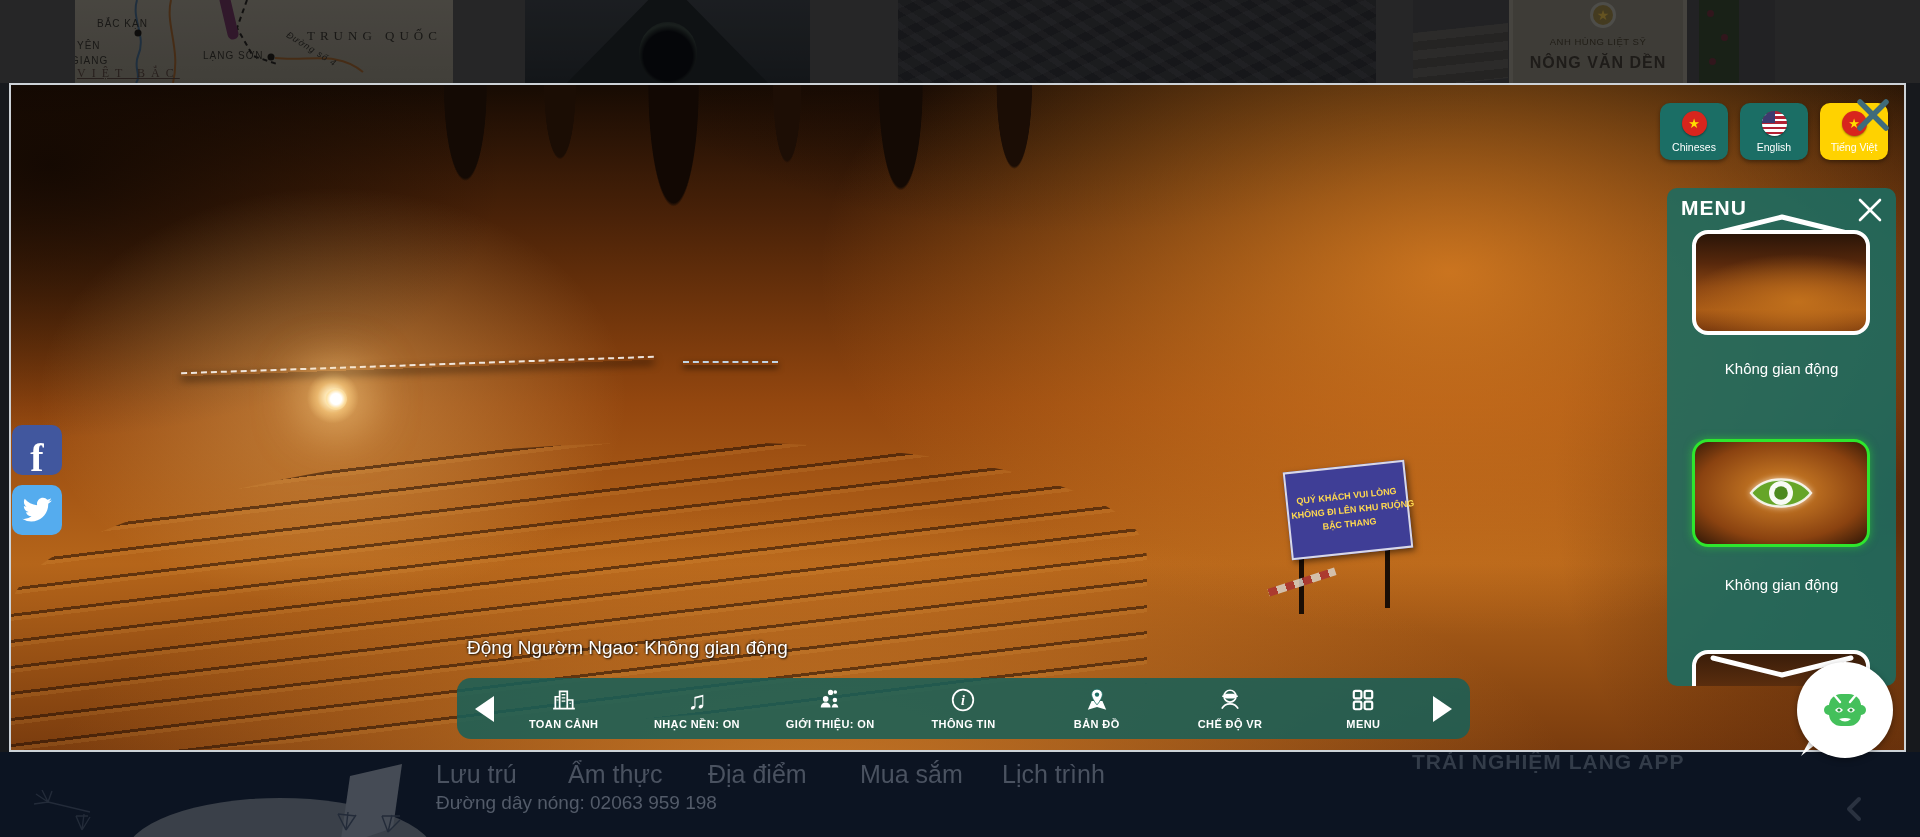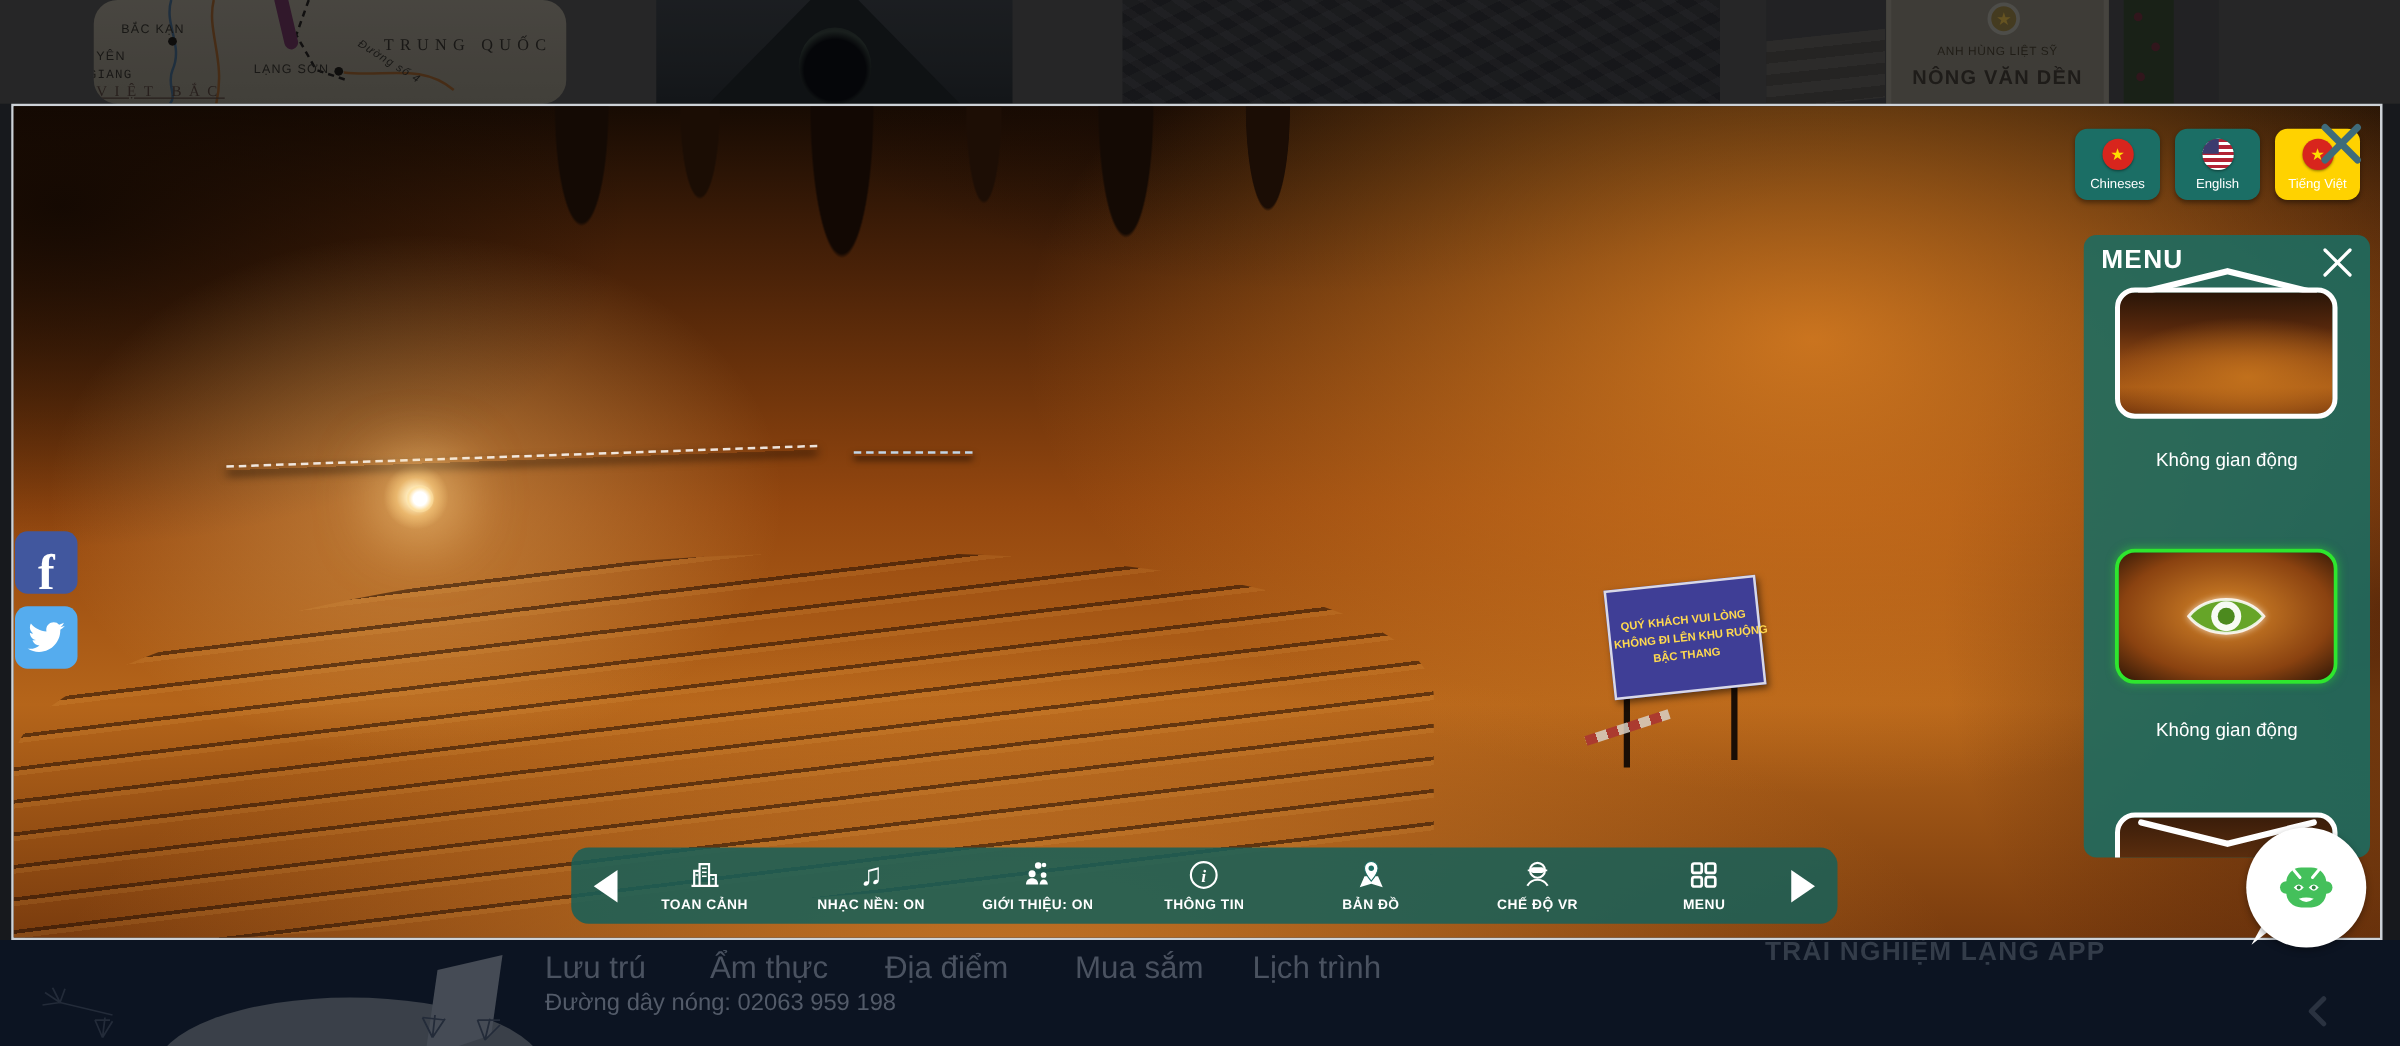--- a/index.html
+++ b/index.html
@@ -3,21 +3,21 @@
 <meta charset="utf-8">
 <style>
   * { box-sizing: border-box; margin: 0; padding: 0; }
   html,body { width:1920px; height:837px; overflow:hidden; background:#15171b;
     font-family:"Liberation Sans", sans-serif; }
 
   
   .top-strip { position:absolute; left:0; top:0; width:1920px; height:83px; background:#474747; }
   .top-strip::after { content:""; position:absolute; inset:0; background:rgba(8,8,10,0.52); pointer-events:none; }
   .tile { position:absolute; top:0; height:83px; overflow:hidden; }
-  .tile-map { left:75px; width:378px; background:linear-gradient(180deg,#8f8a7c,#817c6e); color:#2c2a24;border-radius:19px; }
+  .tile-map { left:75px; width:378px; background:linear-gradient(180deg,#8f8a7c,#817c6e); color:#2c2a24; }
   .map-label { position:absolute; font-size:10px; letter-spacing:1px; color:#2c2a24; white-space:nowrap; }
   .map-label.big { font-size:12px; letter-spacing:6px; color:#4a3a32; font-family:"Liberation Serif",serif; }
   .map-label.cn { font-size:13px; letter-spacing:5px; font-family:"Liberation Serif",serif; }
   .map-label.rot { transform:rotate(32deg); font-style:italic; font-size:9px; }
   .tile-mountain { left:525px; width:285px; background:linear-gradient(180deg,#31373c 0%,#272c30 70%,#20262a 100%); }
   .mountain-shape { position:absolute; left:8%; top:0; width:84%; height:100%;
     clip-path:polygon(8% 100%,42% 0,58% 0,92% 100%); background:#181e20; }
   .mountain-hole { position:absolute; left:40%; top:26%; width:58px; height:62px; border-radius:50%;
     background:radial-gradient(circle at 50% 55%, #04060a 0 55%, #2e3a34 70%, #141a1c 100%); }
   .tile-relief { left:898px; width:478px; background:#303236;
@@ -162,21 +162,21 @@
       <path d="M62 0 C56 20 72 36 63 56 C58 68 67 76 61 83" stroke="#3a5a78" fill="none" stroke-width="2"></path>
       <path d="M96 0 C90 25 106 48 98 83" stroke="#8a5524" fill="none" stroke-width="2"></path>
       <path d="M200 58 C232 62 262 50 288 72" stroke="#8a5524" fill="none" stroke-width="2"></path>
       <path d="M172 0 l-10 28 l16 28 l24 8" stroke="#1d1b18" stroke-dasharray="5 4" fill="none" stroke-width="2"></path>
       <path d="M150 0 l8 34" stroke="#5e2a50" stroke-width="11" stroke-linecap="round"></path>
       <circle cx="63" cy="33" r="3.5" fill="#15130f"></circle>
       <circle cx="196" cy="57" r="3.5" fill="#15130f"></circle>
     </svg>
     <span class="map-label" style="left:22px; top:18px;">BẮC KẠN</span>
     <span class="map-label" style="left:2px; top:40px;">YÊN</span>
-    <span class="map-label" style="left:-4px; top:55px;font-family:Liberation Mono, monospace;">GIANG</span>
+    <span class="map-label" style="left:-4px; top:55px;">GIANG</span>
     <span class="map-label" style="left:128px; top:50px;">LẠNG SƠN</span>
     <span class="map-label cn" style="left:232px; top:28px;">TRUNG QUỐC</span>
     <span class="map-label big" style="left:2px; top:66px;text-decoration:underline;">VIỆT BẮC</span>
     <span class="map-label rot" style="left:208px; top:44px;">Đường số 4</span>
   </div>
 
   <div class="tile tile-mountain">
     <div class="mountain-shape"></div>
     <div class="mountain-hole"></div>
   </div>
@@ -212,20 +212,21 @@
       <div class="sign-leg" style="left:26px"></div>
       <div class="sign-leg" style="left:112px; top:86px"></div>
       <div class="sign-tape"></div>
       <div class="sign-board">
         <div class="sign-line">QUÝ KHÁCH VUI LÒNG</div>
         <div class="sign-line">KHÔNG ĐI LÊN KHU RUỘNG</div>
         <div class="sign-line">BẬC THANG</div>
       </div>
     </div>
 
+    <div class="caption">Động Ngườm Ngao: Không gian động</div>
   </div>
 
   <div class="langs">
     <div class="lang-btn">
       <div class="flag flag-red">
           <span class="flag-star">★</span>
         </div>
       <span class="lang-label">Chineses</span>
     </div>
     <div class="lang-btn">

